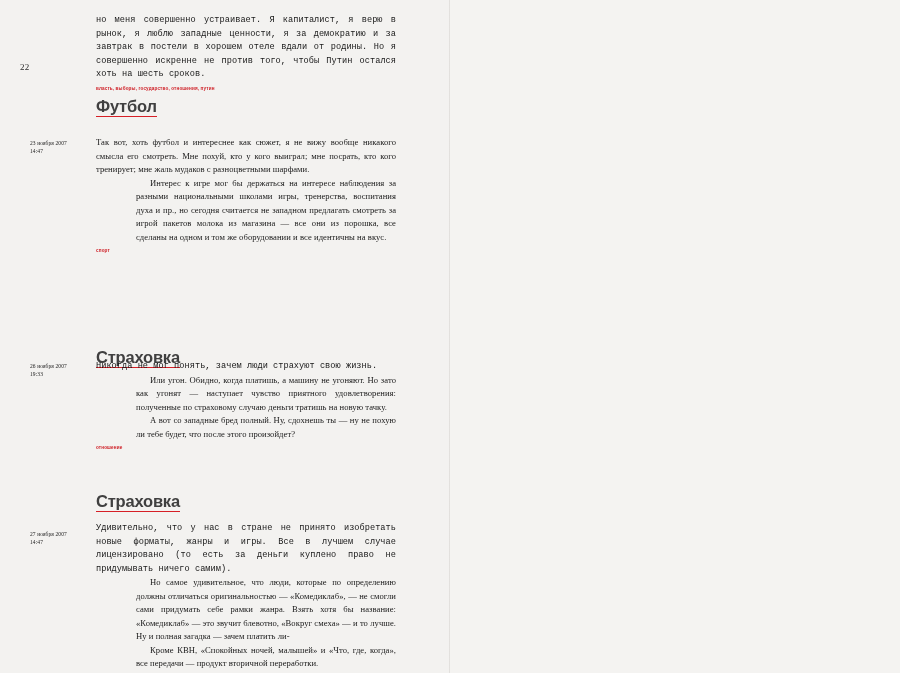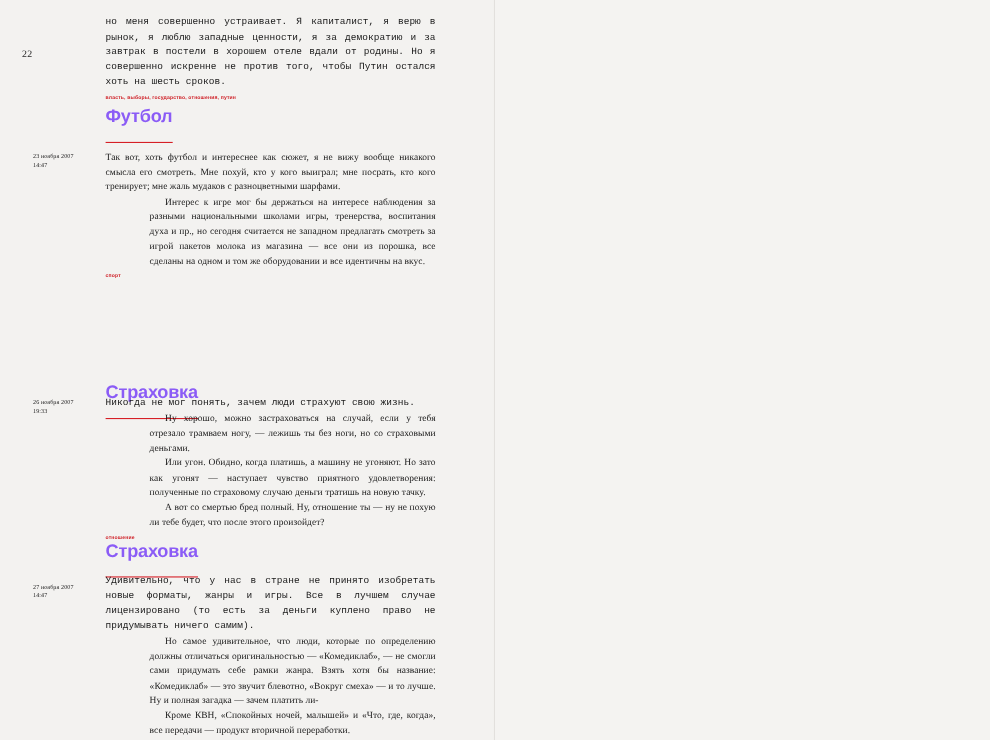--- a/index.html
+++ b/index.html
@@ -11,21 +11,21 @@
     overflow:hidden;
   }
   .spread{position:relative;width:900px;height:673px;display:flex;}
   .page{position:relative;height:673px;background:#f4f3f1;box-sizing:border-box;}
   .page-left{width:450px;background:#f3f2f0;}
   .page-right{width:450px;background:#f4f3f1;}
   .gutter{position:absolute;left:449px;top:0;width:3px;height:673px;
           background:linear-gradient(to right,#e6e4e1,#dbd9d6,#efedea);}
   .folio{
     position:absolute;font-family:"Liberation Serif",serif;
-    font-size:9px;color:#2b2b2b;letter-spacing:.3px;
+    font-size:9px;color:#2b2b2b;letter-spacing:.3px;margin-top:18px;
   }
   .folio-left{left:20px;top:44px;}
 
   p.t{
     margin:0 0 0 0;
     font-size:8.6px;
     line-height:13.55px;
     text-align:justify;
     text-justify:inter-word;
     letter-spacing:.05px;
@@ -42,28 +42,28 @@
     letter-spacing:.15px;
     margin-top:4px;
     font-weight:700;
   }
 
   h2.head{
     margin:0;
     font-family:"Liberation Sans",sans-serif;
     font-weight:700;
     font-size:16.5px;
-    color:#8b5cf6;
+    color:#404040;
     letter-spacing:-.2px;
     line-height:21px;
     border-bottom:1.6px solid #d61f26;
     display:inline;
     box-decoration-break:clone;
     -webkit-box-decoration-break:clone;
-    padding-bottom:14px;
+    padding-bottom:1px;
   }
   .head-wrap{line-height:23px;}
 
   .stamp{
     position:absolute;
     font-family:"Liberation Serif",serif;
     font-size:5.5px;
     line-height:8.4px;
     color:#222;
     text-align:left;
@@ -103,23 +103,22 @@
 
     <div class="block head-wrap" style="left:96px;top:322px;width:300px;margin-top:24px;">
       <h2 class="head">Страховка</h2>
     </div>
     <div class="stamp stamp-l" style="top:362px;">
       <div>26 ноября 2007</div>
       <div>19:33</div>
     </div>
     <div class="block" style="left:96px;top:360px;width:300px;">
       <p class="t noind">Никогда не мог понять, зачем люди страхуют свою жизнь.</p>
-      <p class="t">Ну хорошо, можно застраховаться на случай, если у тебя отрезало трамваем ногу, — лежишь ты без ноги, но со страховыми деньгами.</p>
       <p class="t">Или угон. Обидно, когда платишь, а машину не угоняют. Но зато как угонят — наступает чувство приятного удовлетворения: полученные по страховому случаю деньги тратишь на новую тачку.</p>
-      <p class="t">А вот со смертью бред полный. Ну, отношение ты — ну не похую ли тебе будет, что после этого произойдет?</p>
+      <p class="t">А вот со западные бред полный. Ну, сдохнешь ты — ну не похую ли тебе будет, что после этого произойдет?</p>
       <div class="tags">отношение</div>
     </div>
 
     <div class="block head-wrap" style="left:96px;top:490px;width:300px;">
       <h2 class="head">Страховка</h2>
     </div>
     <div class="stamp stamp-l" style="top:530px;">
       <div>27 ноября 2007</div>
       <div>14:47</div>
     </div>

